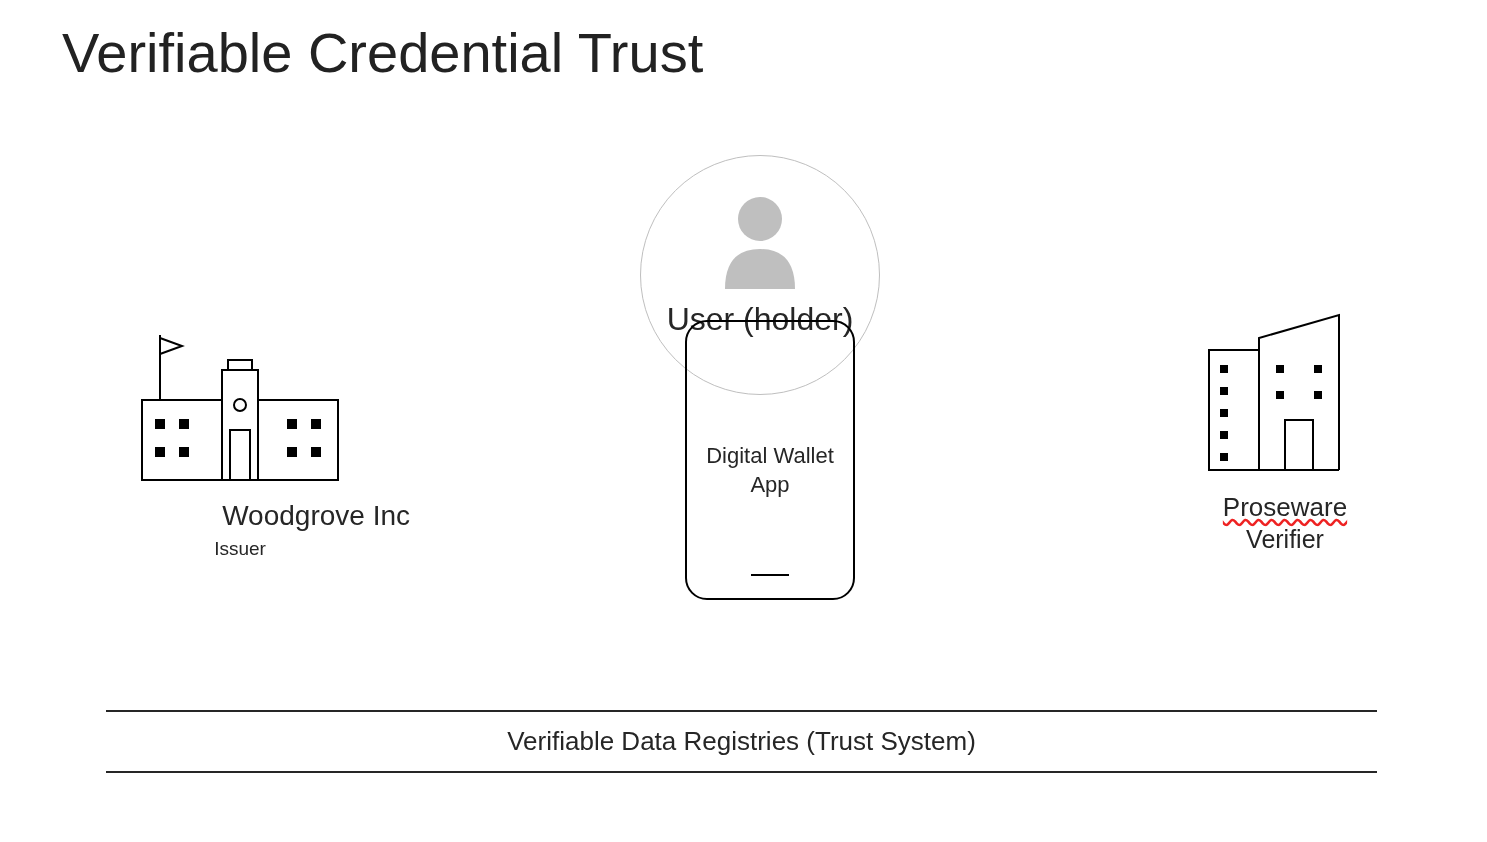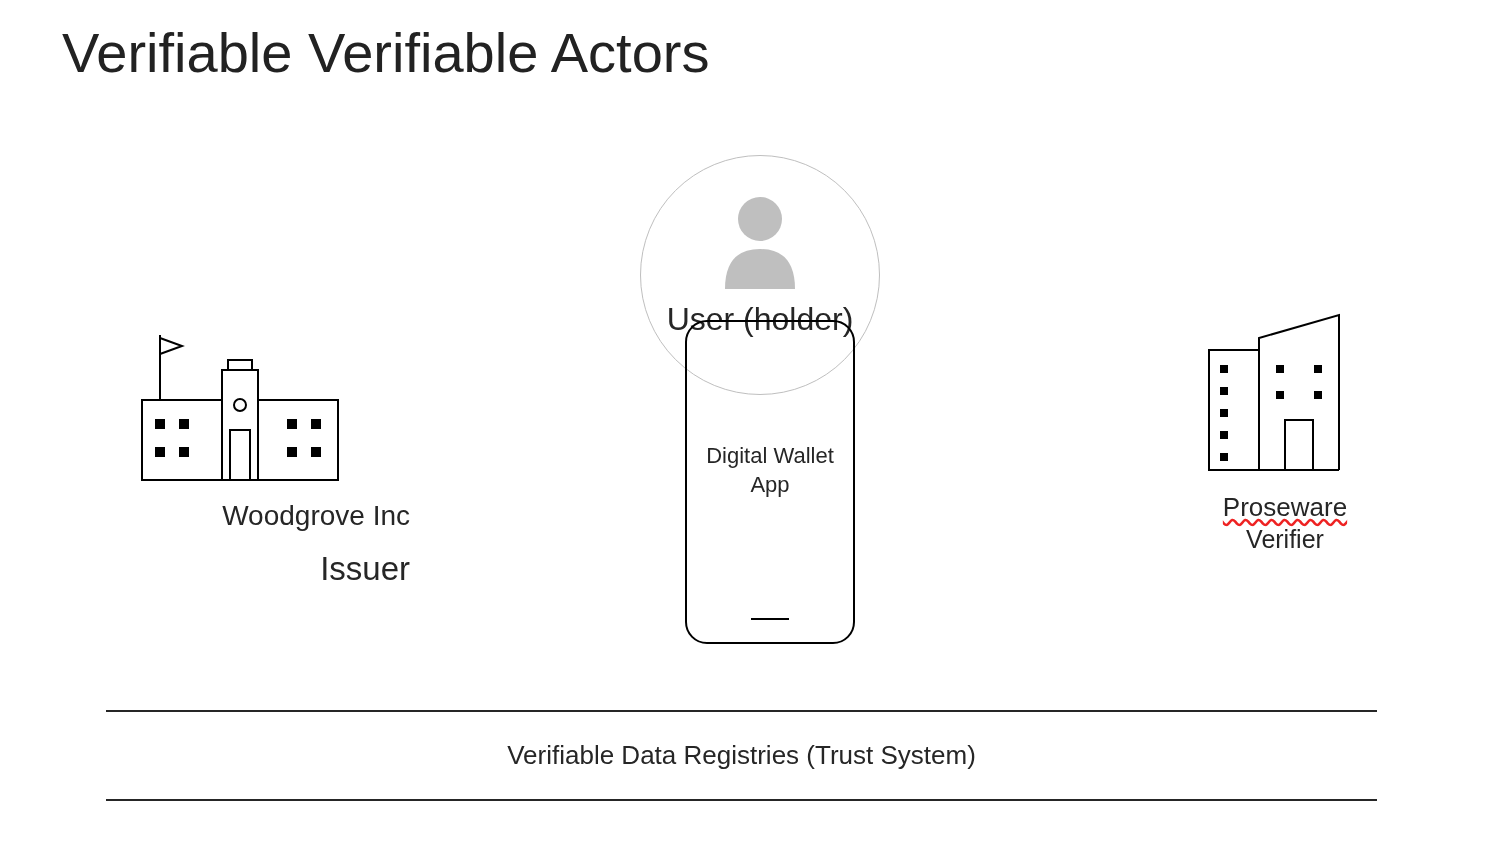--- a/index.html
+++ b/index.html
@@ -31,24 +31,23 @@
       width: 340px;
       text-align: center;
     }
     .issuer-company {
       font-size: 28px;
       margin-top: 10px;
       color: #262626;
       text-align: right;
     }
     .issuer-role {
-      font-size: 33px;
-      margin-top: 18px;
-      color: #262626;
-      text-align: right;
+      font-size: 19px;
+      margin-top: 6px;
+      color: #262626;
     }
     .school-icon {
       display: block;
       margin: 0 auto;
     }
 
     
     .holder {
       position: absolute;
       top: 155px;
@@ -77,21 +76,21 @@
       transform: translateX(-50%);
       font-size: 32px;
       color: #262626;
       white-space: nowrap;
     }
     .phone {
       position: absolute;
       top: 320px;
       left: 685px;
       width: 170px;
-      height: 324px;
+      height: 280px;
       border: 2px solid #000;
       border-radius: 22px;
       text-align: center;
     }
     .phone-text {
       font-size: 22px;
       margin-top: 120px;
       color: #262626;
       line-height: 1.3;
     }
@@ -139,28 +138,28 @@
       left: 106px;
       right: 110px;
       text-align: center;
     }
     .registry-line-top, .registry-line-bottom {
       height: 2px;
       background: #262626;
     }
     .registry-label {
       font-size: 26px;
-      padding: 28px 0;
+      padding: 14px 0;
       color: #262626;
     }
   </style>
 </head>
 <body>
 
-<h1 class="page-title">Verifiable Verifiable Actors</h1>
+<h1 class="page-title">Verifiable Credential Trust</h1>
 
 <div class="issuer">
   <svg class="school-icon" width="280" height="160" viewBox="0 0 280 160">
     <g stroke="#000" stroke-width="2" fill="none">
 
       <rect x="42" y="70" width="80" height="80"></rect>
 
       <rect x="158" y="70" width="80" height="80"></rect>
 
       <rect x="122" y="40" width="36" height="110"></rect>

